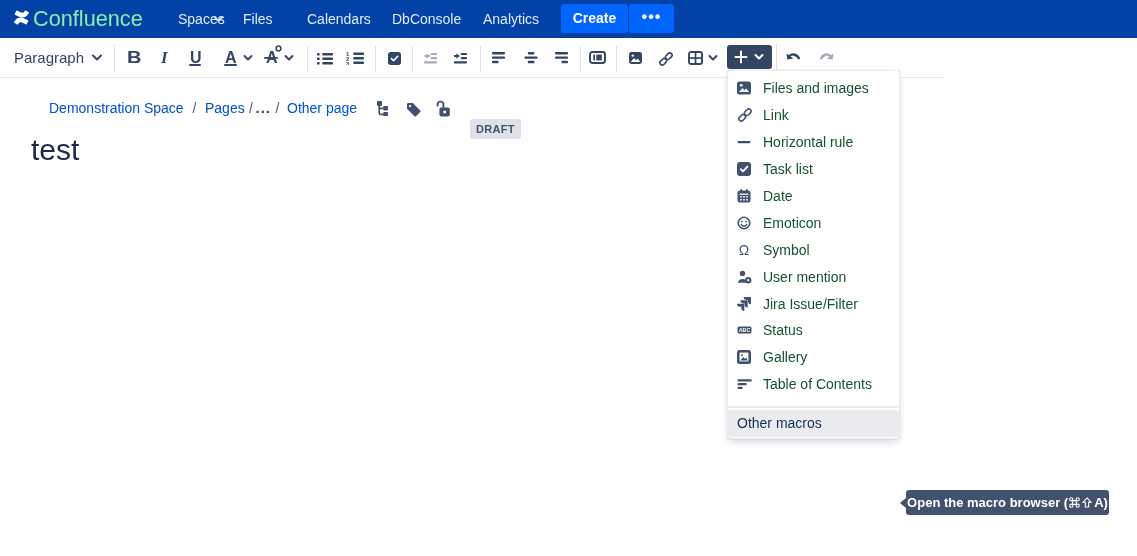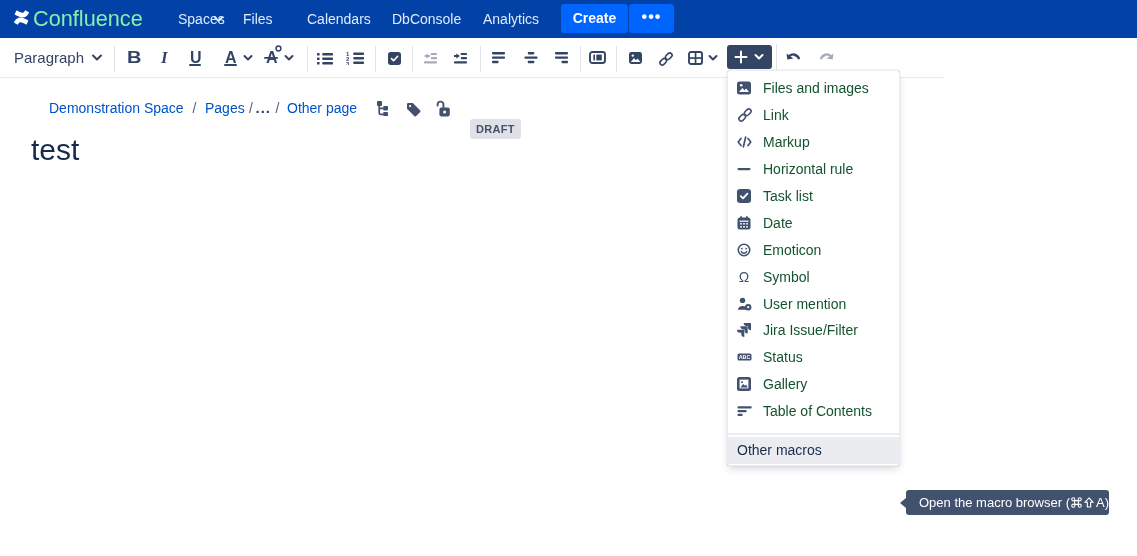--- a/index.html
+++ b/index.html
@@ -31,21 +31,21 @@
 .menu { position:absolute; left:727px; top:70px; width:173px; background:#fff; border:1px solid #ECEDF0; border-radius:3px; box-shadow:0 4px 8px -2px rgba(9,30,66,.2), 0 0 1px rgba(9,30,66,.3); }
 .menu .pad { padding-top:4px; }
 .mi { height:26.9px; position:relative; padding-left:35px; display:flex; align-items:center; }
 .mi svg { position:absolute; left:9px; top:50%; transform:translateY(-50%); }
 .mi span { font-size:14px; color:#14532d; }
 .msep { border-top:2px solid #EBECF0; margin-top:8px; margin-bottom:2px; }
 .mlast { height:27.2px; display:flex; align-items:center; padding-left:9px; background:#EBECF0; margin-bottom:1px; }
 .mlast span { font-size:14px; color:#172B4D; }
 
 
-.tooltip { position:absolute; left:906px; top:490px; width:203px; height:25px; background:#42526E; border-radius:3px; color:#fff; font-size:13px; display:flex; align-items:center; justify-content:flex-end; white-space:nowrap; }
+.tooltip { position:absolute; left:906px; top:490px; width:203px; height:25px; background:#42526E; border-radius:3px; color:#fff; font-size:13px; display:flex; align-items:center; justify-content:center; white-space:nowrap;font-weight:bold; }
 .tooltip .arr { position:absolute; left:-6px; top:50%; margin-top:-5px; width:0; height:0; border-top:5px solid transparent; border-bottom:5px solid transparent; border-right:6px solid #42526E; }
 </style>
 </head>
 <body>
 
 <div class="nav">
   <svg class="abs" style="left:14px;top:10px" width="15" height="15" viewBox="0 0 256 246" fill="#fff">
     <path d="M9.26 187.33c-2.64 4.3-5.6 9.3-8.1 13.28a8.1 8.1 0 0 0 2.7 11l52.7 32.43a8.1 8.1 0 0 0 11.22-2.66c2.1-3.52 4.82-8.1 7.78-13 20.87-34.45 41.87-30.23 79.73-12.15l52.23 24.84a8.1 8.1 0 0 0 10.87-4.06l25.1-56.77a8.1 8.1 0 0 0-4-10.64c-11-5.18-32.9-15.5-52.63-25-71-34.5-131.4-32.24-177.6 42.73z"></path>
     <path d="M246.74 58.9c2.64-4.3 5.6-9.3 8.1-13.28a8.1 8.1 0 0 0-2.7-11L199.44 2.2a8.1 8.1 0 0 0-11.22 2.65c-2.1 3.53-4.82 8.1-7.78 13-20.87 34.46-41.87 30.24-79.73 12.16L48.48 5.17a8.1 8.1 0 0 0-10.87 4.06L12.5 66a8.1 8.1 0 0 0 4 10.64c11 5.18 32.9 15.5 52.63 25 71.13 34.4 131.5 32.2 177.6-42.74z"></path>
   </svg>
@@ -228,28 +228,20 @@
     <div class="mi">
       <svg width="16" height="16" viewBox="0 0 16 16" fill="none" stroke="#42526E" stroke-width="1.6">
           <g transform="rotate(-45 8 8)">
             <rect x="0.4" y="5.7" width="7.3" height="4.6" rx="2.3"></rect>
             <rect x="8.3" y="5.7" width="7.3" height="4.6" rx="2.3"></rect>
           </g>
         </svg>
       <span>Link</span>
     </div>
     <div class="mi">
-      <svg width="15" height="12" viewBox="0 0 15 12" fill="none" stroke="#42526E" stroke-width="1.7" stroke-linecap="round" stroke-linejoin="round">
-          <path d="M4 2.5 L1.2 6 L4 9.5"></path>
-          <path d="M11 2.5 L13.8 6 L11 9.5"></path>
-          <path d="M8.6 1.2 L6.4 10.8"></path>
-        </svg>
-      <span>Markup</span>
-    </div>
-    <div class="mi">
       <svg width="14" height="14" viewBox="0 0 14 14">
           <rect x="0.5" y="6" width="13" height="2.2" rx="1.1" fill="#42526E"></rect>
         </svg>
       <span>Horizontal rule</span>
     </div>
     <div class="mi">
       <svg width="14" height="14" viewBox="0 0 14 14">
           <rect width="14" height="14" rx="3" fill="#42526E"></rect>
           <path d="M3.8 7.2 l2.2 2.2 l4.4-4.8" stroke="#fff" stroke-width="1.8" fill="none" stroke-linecap="round" stroke-linejoin="round"></path>
         </svg>

